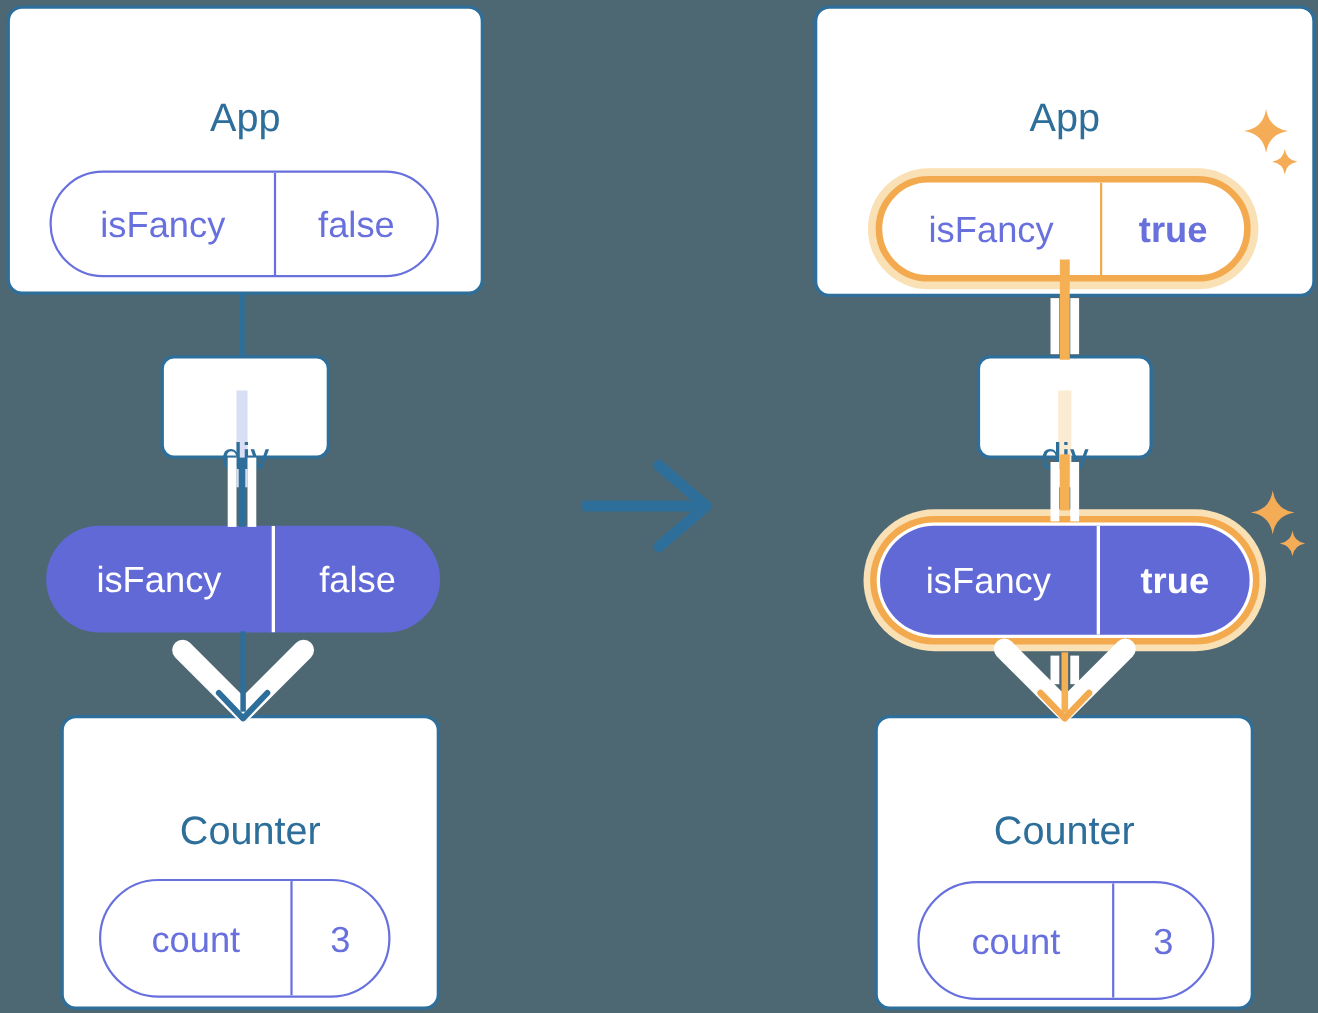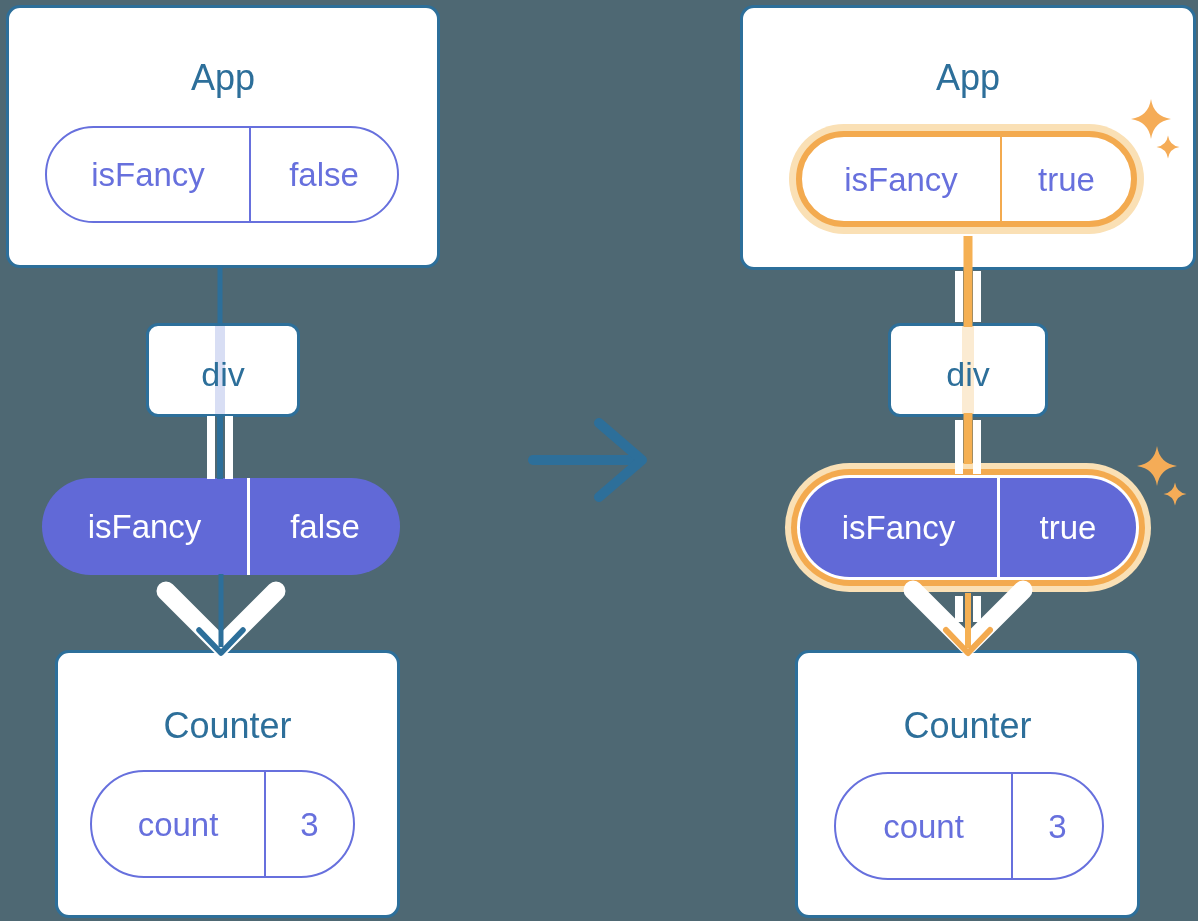--- a/index.html
+++ b/index.html
@@ -31,43 +31,43 @@
   .pill-outline{ background:var(--white); border:2px solid var(--purple-text); color:var(--purple-text); }
   .pill-solid{ background:var(--purple-fill); color:var(--white); }
   .pill .cell{
     display:flex; align-items:center; justify-content:center;
     font-size:33px; line-height:33px;
   }
   .pill .cell-name{ flex:0 0 auto; }
   .pill .cell-value{ flex:1 1 auto;text-align:right; }
   .pill-outline .cell-value{ border-left:2px solid var(--purple-text); }
   .pill-solid .cell-value{ border-left:3px solid var(--white); }
-  .bold{ font-weight:400; }
+  .bold{ font-weight:700; }
   .divbox{ border-radius:12px; }
-  .divbox .box-title{ top:30px; font-size:34px; }
+  .divbox .box-title{ top:42px; font-size:34px; }
   .trace{
     position:absolute; top:0; bottom:0;
   }
   .fancy-outline{
     border:6px solid var(--orange); box-shadow:0 0 0 7px var(--orange-pale);
     color:var(--purple-text); background:var(--white);
   }
   .fancy-outline .cell-value{ border-left:2px solid var(--orange); }
   .fancy-solid{
     box-shadow:0 0 0 3px var(--white), 0 0 0 9px var(--orange), 0 0 0 15px var(--orange-pale);
   }
   .overlay{
     position:absolute; inset:0; z-index:5; pointer-events:none;
   }
   .s-steel{ stroke:var(--steel-blue); fill:none; }
   .s-white{ stroke:var(--white); fill:none; }
   .s-orange{ stroke:var(--orange); fill:none; }
   .s-orangeline{ stroke:var(--orange-line); fill:none; }
   .f-sparkle{ fill:var(--sparkle-orange); stroke:none; }
-  .rel{ position:relative; width:100%; height:100%; }
+  .rel{ position:relative; width:100%; height:100%;margin-top:29px; }
 </style>
 </head>
 <body>
 
 <div class="canvas">
 
   <div>
 
     <div class="box" style="left:6px; top:5px; width:434px; height:263px;">
       <div class="rel">

